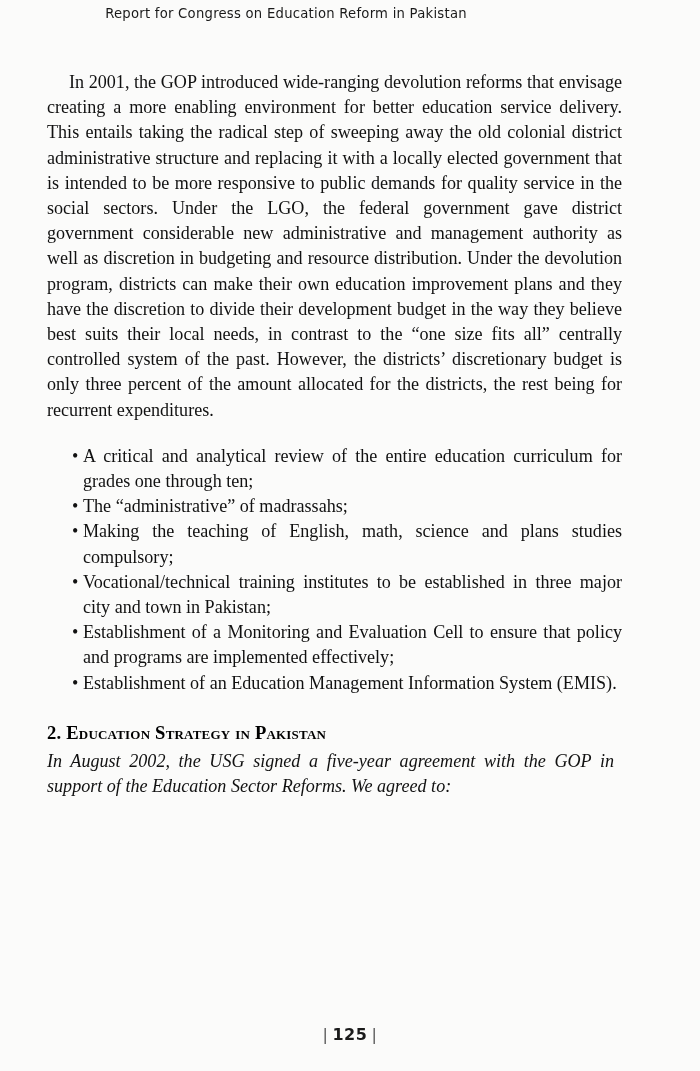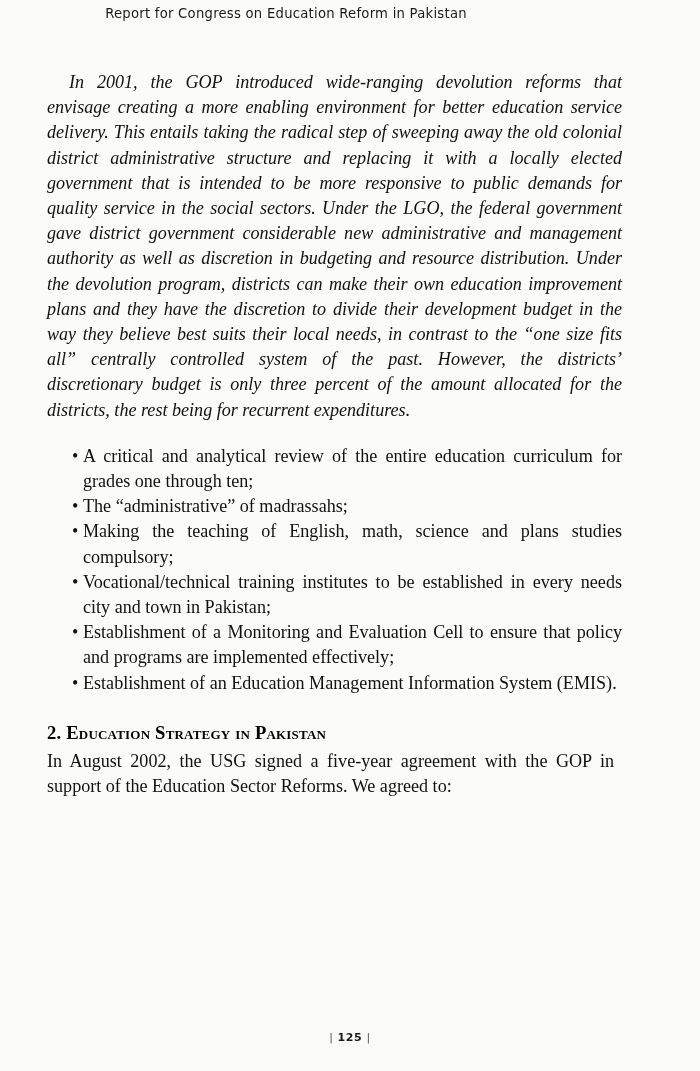--- a/index.html
+++ b/index.html
@@ -52,21 +52,20 @@
     font-size: 18.1px;
     line-height: 25.2px;
     text-align: justify;
     text-justify: inter-word;
     -webkit-hyphens: none;
     hyphens: none;
     color: #111111;
   }
   p.body-para.indent {
     text-indent: 22px;
-    font-style: italic;
   }
   p.body-para.no-indent {
     text-indent: 0;
   }
 
   
   ul.initiatives {
     margin: 21px 0 0 0;
     padding: 0;
     list-style: none;
@@ -101,31 +100,32 @@
     font-variant: small-caps;
     letter-spacing: 0.2px;
     color: #000000;
   }
   h2.section-heading .num {
     font-variant: normal;
   }
 
   p.after-heading {
     margin: 2px 8px 0 0;
+    font-style: italic;
   }
 
   
   .folio {
     position: absolute;
     bottom: 27px;
     left: 0;
     width: 700px;
     text-align: center;
     font-family: "DejaVu Sans", "Liberation Sans", sans-serif;
-    font-size: 11px;
+    font-size: 16px;
     font-weight: 700;
     color: #1a1a1a;
     letter-spacing: 0.6px;
   }
   .folio .rule {
     font-weight: 400;
     color: #555;
     padding: 0 4px;
   }
 </style>
@@ -150,21 +150,21 @@
       <li>
         <span class="bullet">•</span>
         <span class="li-text">The “administrative” of madrassahs;</span>
       </li>
       <li>
         <span class="bullet">•</span>
         <span class="li-text">Making the teaching of English, math, science and plans studies compulsory;</span>
       </li>
       <li>
         <span class="bullet">•</span>
-        <span class="li-text">Vocational/technical training institutes to be established in every needs city and town in Pakistan;</span>
+        <span class="li-text">Vocational/technical training institutes to be established in three major city and town in Pakistan;</span>
       </li>
       <li>
         <span class="bullet">•</span>
         <span class="li-text">Establishment of a Monitoring and Evaluation Cell to ensure that policy and programs are implemented effectively;</span>
       </li>
       <li>
         <span class="bullet">•</span>
         <span class="li-text">Establishment of an Education Management Information System (EMIS).</span>
       </li>
     </ul>

